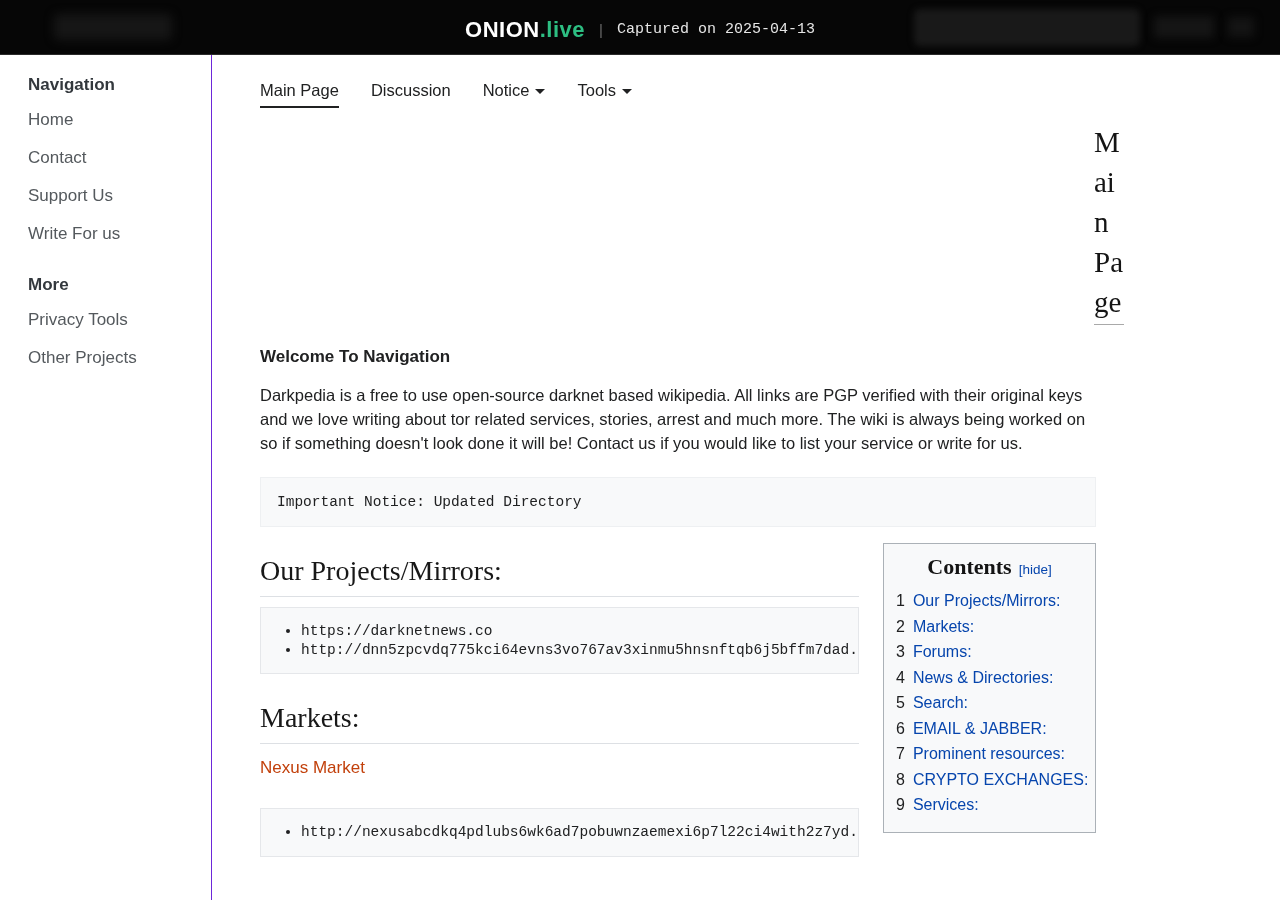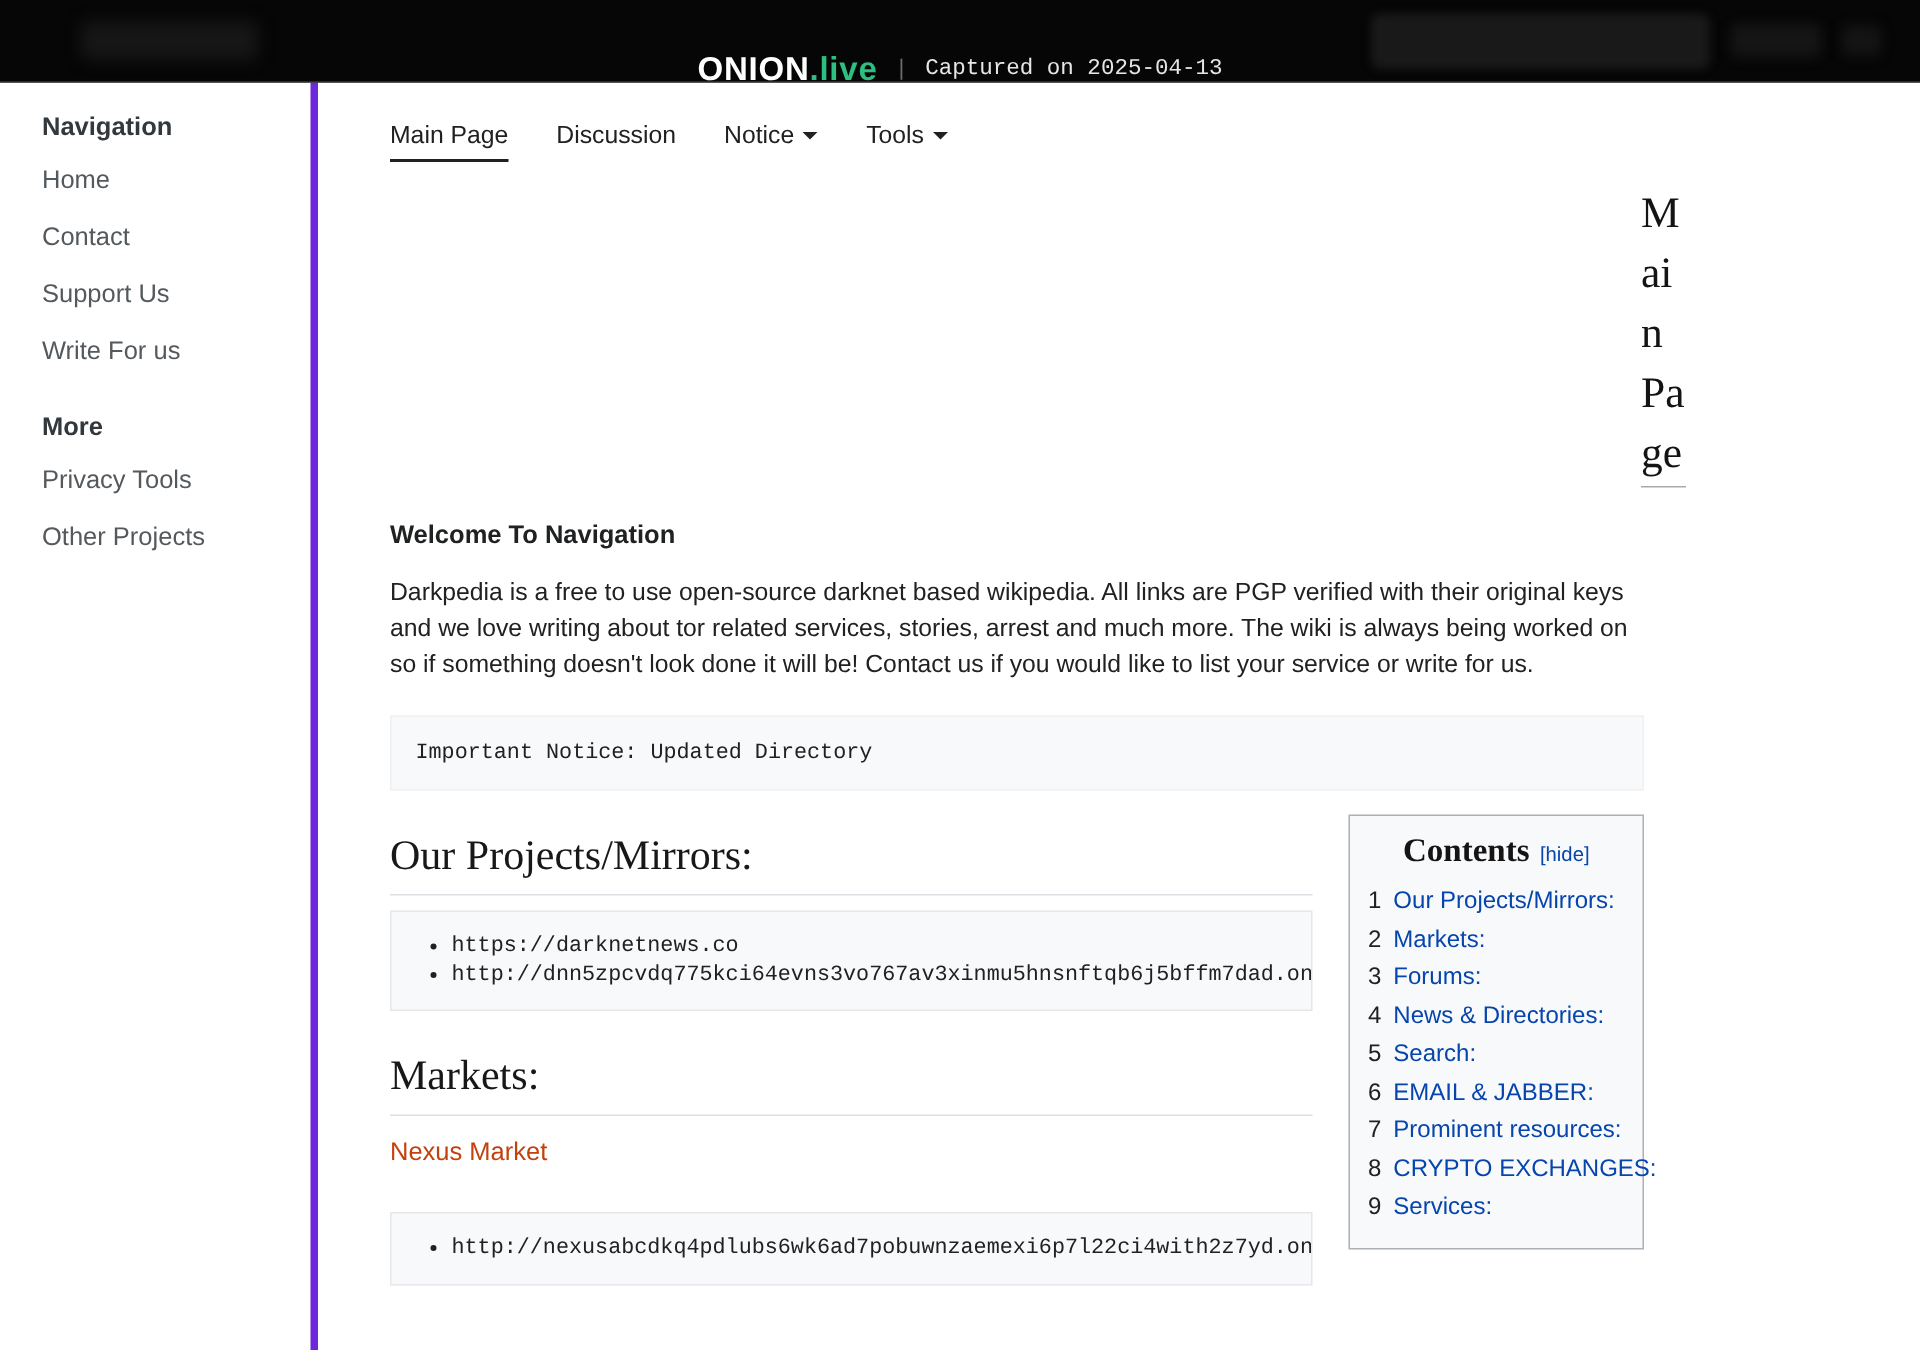--- a/index.html
+++ b/index.html
@@ -13,36 +13,36 @@
   
   .topbar {
     height:55px; background:#060606; display:flex; align-items:center;
     padding:0 26px; position:relative; border-bottom:1px solid #2a2a2a;
   }
   .logo-blob {
     width:118px; height:26px; margin-left:28px; border-radius:5px;
     background:#161616; filter:blur(5px);
   }
   .brand-center {
-    position:absolute; left:50%; top:16px; height:59px; transform:translateX(-50%);
+    position:absolute; left:50%; top:0; height:59px; transform:translateX(-50%);
     display:flex; align-items:center; white-space:nowrap;
   }
   .brand-name { font-weight:bold; font-size:22px; color:#ffffff; letter-spacing:.5px; }
   .brand-tld  { font-weight:bold; font-size:22px; letter-spacing:.5px; }
   .brand-divider { color:#6b6b6b; font-size:15px; margin:0 14px; }
   .captured { color:#e6e6e6; font-size:15px;font-family:Liberation Mono, monospace; }
   .topbar-right { margin-left:auto; display:flex; align-items:center; gap:14px; }
   .search-blob { width:226px; height:37px; border-radius:6px; background:#191919; filter:blur(3px); }
   .btnblob { width:60px; height:22px; border-radius:4px; background:#151515; filter:blur(4px); }
   .menublob { width:26px; height:20px; border-radius:3px; background:#141414; filter:blur(4px); }
 
   
   .shell { display:flex; height:845px; }
   .sidebar {
-    width:212px; flex-shrink:0; border-right:5px solid #6d28d9;
+    width:212px; flex-shrink:0; border-right:1px solid #6d28d9;
     padding:20px 10px 0 28px;
   }
   .side-title { font-size:17px; font-weight:bold; color:#33383d; margin:22px 0 6px; }
   .side-section:first-child .side-title { margin-top:0; }
   .side-item { font-size:17px; color:#54595d; padding:7px 0; line-height:24px; cursor:pointer; }
   .side-section:nth-child(2) .side-item:first-child { max-width:100px; }
 
   .main { flex:1; padding:26px 184px 0 48px; position:relative; }
 
   
@@ -66,21 +66,21 @@
   
   .welcome { font-size:17px; font-weight:bold; color:#202122; margin:22px 0 0; }
   .intro { font-size:16.5px; line-height:24px; margin:16px 0 16px; color:#202122; }
 
   .notice {
     margin-top:22px; background:#f8f9fa; border:1px solid #eef0f2;
     padding:16px; font-family:"Liberation Mono", monospace; font-size:14.5px; color:#202122;
   }
 
   .toc {
-    float:right; width:197px; margin:16px 0 16px 24px;
+    float:right; width:213px; margin:16px 0 16px 24px;
     background:#f8f9fa; border:1px solid #abb1b7; padding:10px 12px 14px;
   }
   .toc-head { text-align:center; margin-bottom:8px; }
   .toc-title { font-family:"Liberation Serif", serif; font-weight:bold; font-size:22px; color:#141414; }
   .toc-hide { font-size:13.5px; color:#0645ad; margin-left:7px; cursor:pointer; }
   .toc-item { font-size:16px; line-height:25.5px; white-space:nowrap; }
   .toc-num { color:#202122; margin-right:8px; }
   .toc-link { color:#0645ad; text-decoration:none; cursor:pointer; }
 
   h2.sect {

